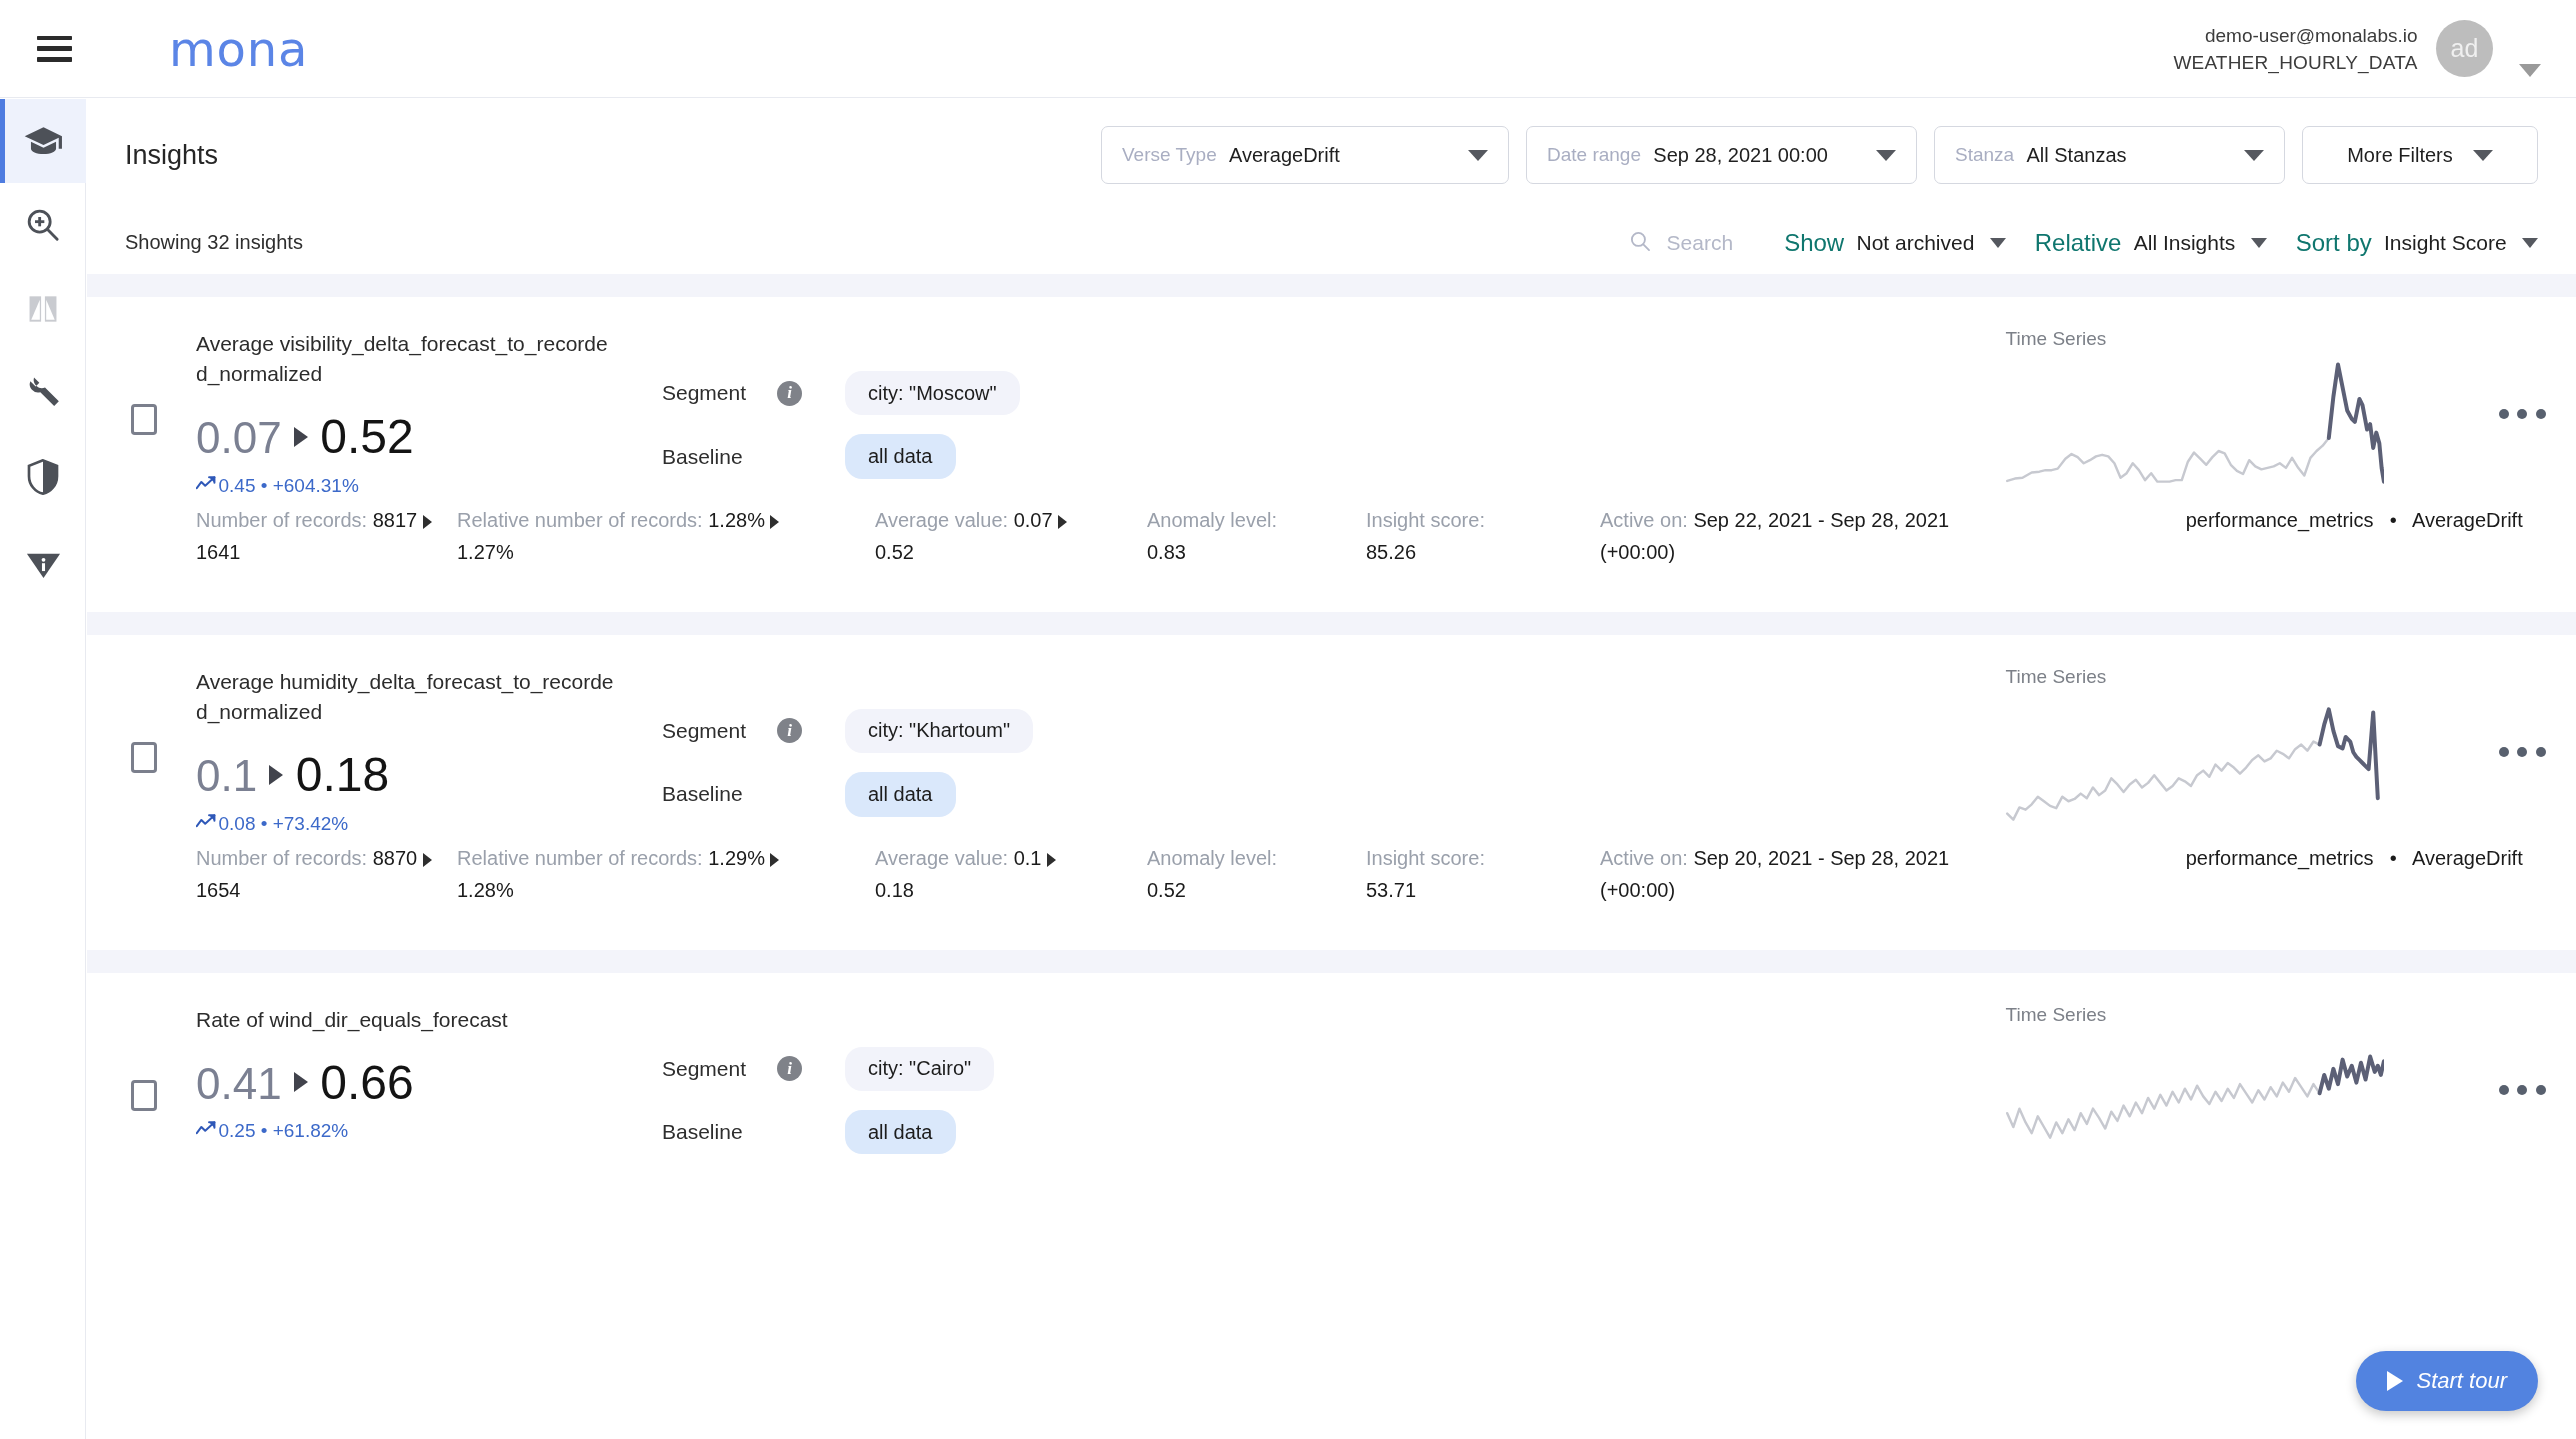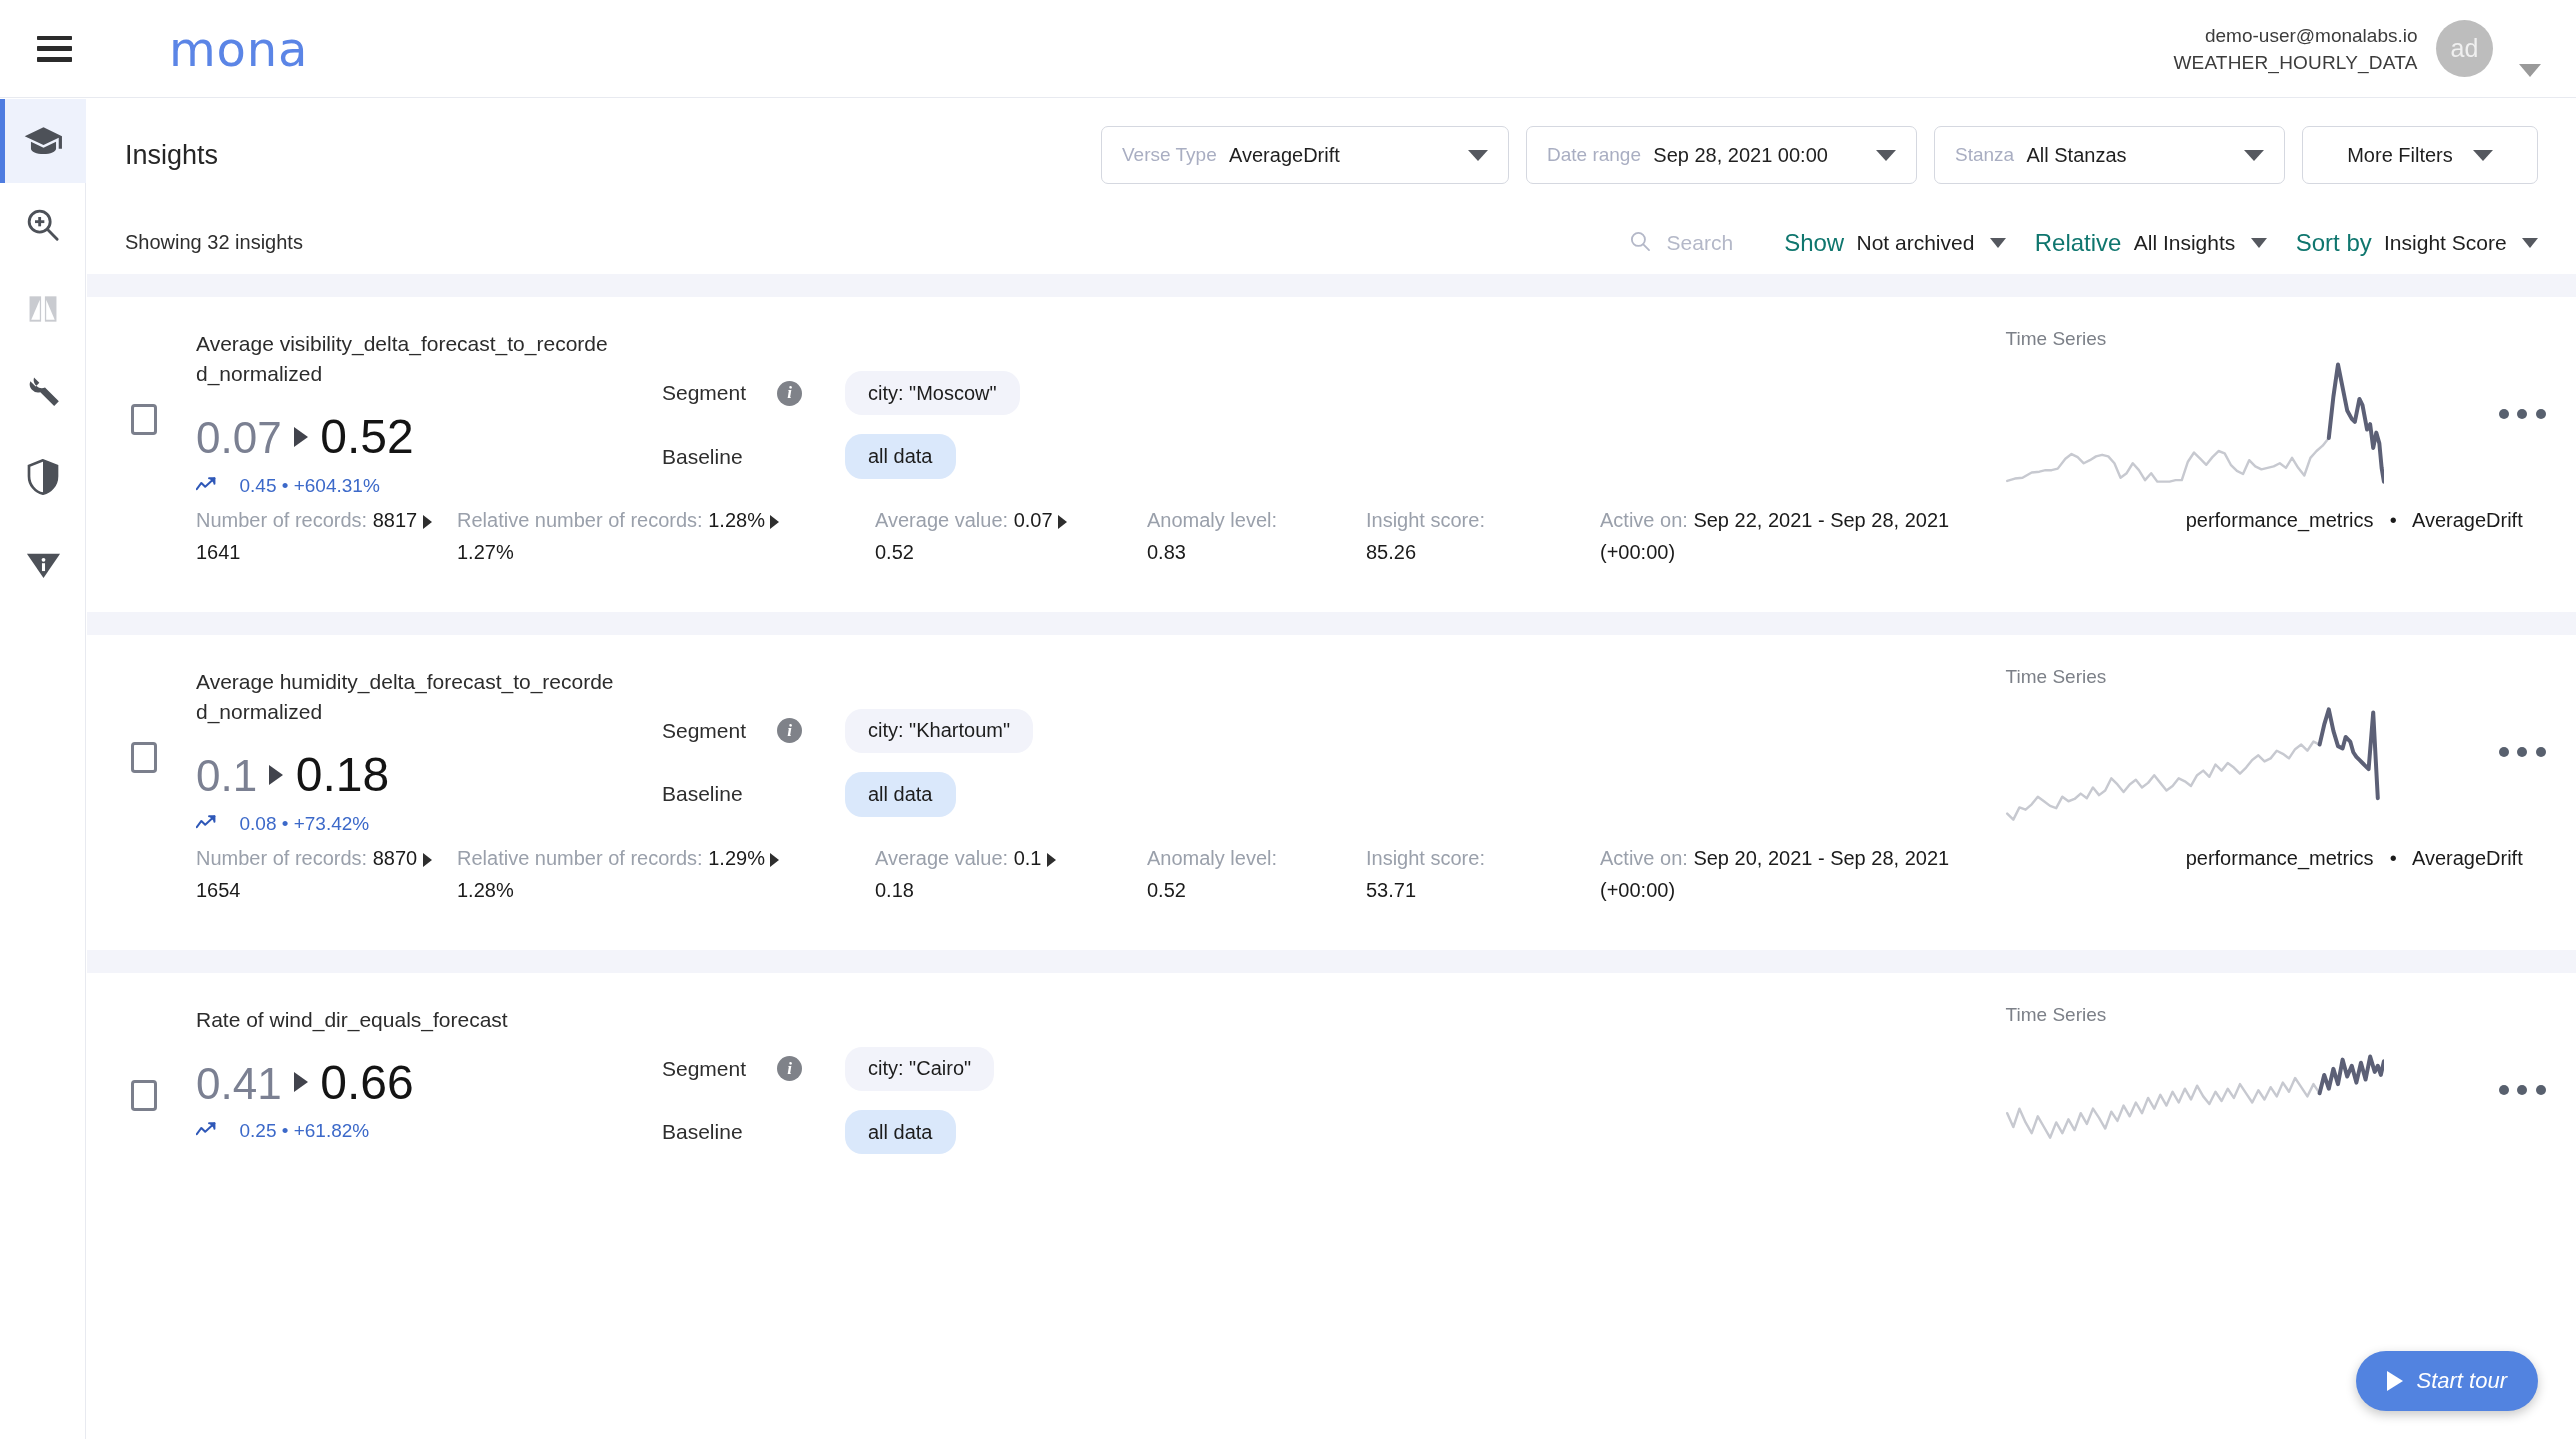--- a/index.html
+++ b/index.html
@@ -136,21 +136,21 @@
     word-break: break-all; max-width: 460px;
   }
   .values { margin-top: 20px; display: flex; align-items: baseline; gap: 12.3px; }
   .v-from { font-size: 44px; color: #7b8092; font-weight: 400; }
   .v-arrow {
     width: 0; height: 0; align-self: center;
     border-top: 10px solid transparent; border-bottom: 10px solid transparent;
     border-left: 14px solid #41434c;
   }
   .v-to { font-size: 48px; color: #141414; }
-  .delta { margin-top: 10.7px; display: flex; align-items: center; gap: 22px; }
+  .delta { margin-top: 10.7px; display: flex; align-items: flex-start; gap: 1px; }
   .delta-text { font-size: 19px; color: #3c69c9; }
 
   .segblock { padding-top: 74px; padding-left: 46px; width: 537px; }
   .segrow { display: flex; align-items: center; margin-bottom: 19px; }
   .seg-label { font-size: 21px; color: #2e2e2e; width: 115px; }
   .info-dot {
     width: 25px; height: 25px; border-radius: 50%; background: #7f8289;
     color: #fff; font-size: 17px; font-style: italic; font-family: "Liberation Serif", serif;
     display: flex; align-items: center; justify-content: center; margin-right: 43px;
     font-weight: 700;

